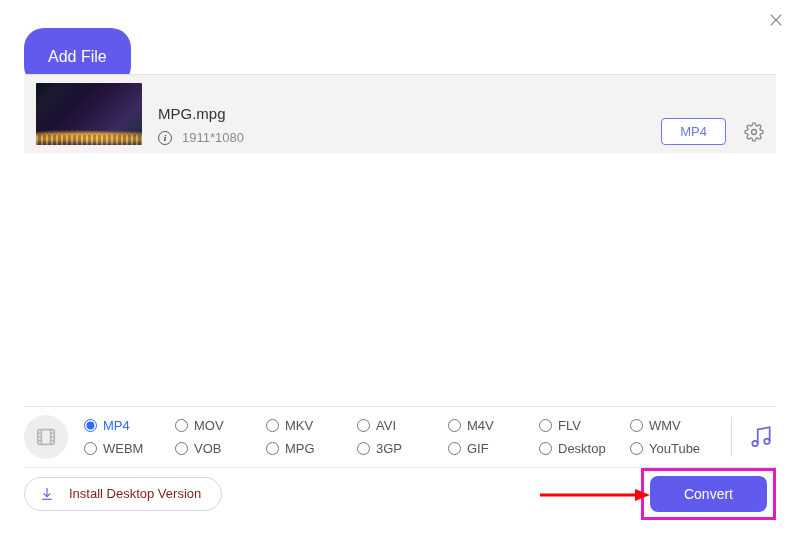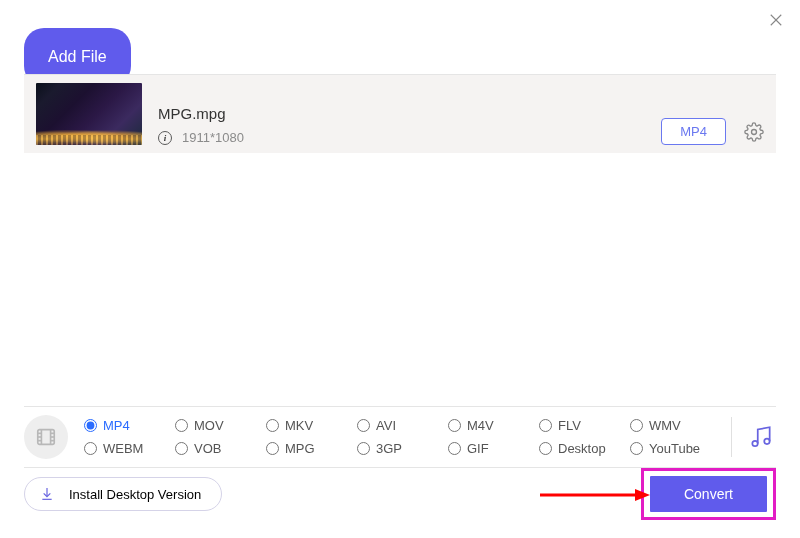--- a/index.html
+++ b/index.html
@@ -163,38 +163,37 @@
       position: absolute;
       left: 24px; right: 24px;
       bottom: 18px;
       display: flex;
       align-items: center;
       justify-content: space-between;
     }
     .install-btn {
       border: 1px solid #d5d3e8;
       background: #fff;
-      color: #000000;
+      color: #7f1d1d;
       border-radius: 20px;
       padding: 8px 20px 8px 14px;
       font-size: 13px;
       display: flex;
-      align-items: center;
       cursor: pointer;
     }
     .install-btn svg { width: 16px; height: 16px; margin-right: 14px; }
     .convert-wrap {
       border: 3px solid #e21cc4;
       padding: 5px 6px;
     }
     .convert-btn {
       background: #605bec;
       color: #fff;
       border: none;
-      border-radius: 1px;
+      border-radius: 8px;
       padding: 10px 34px;
       font-size: 14px;
       cursor: pointer;
     }
     .arrow-callout {
       position: absolute;
       left: 540px;
       bottom: 36px;
       width: 110px;
       height: 14px;

